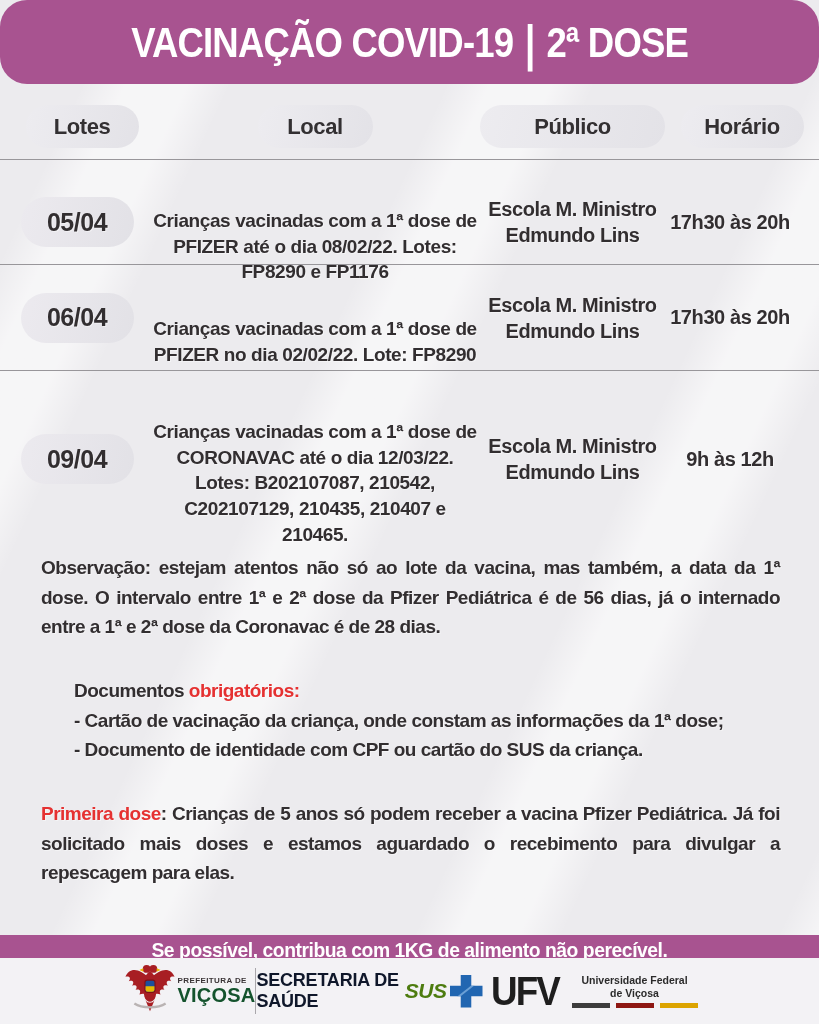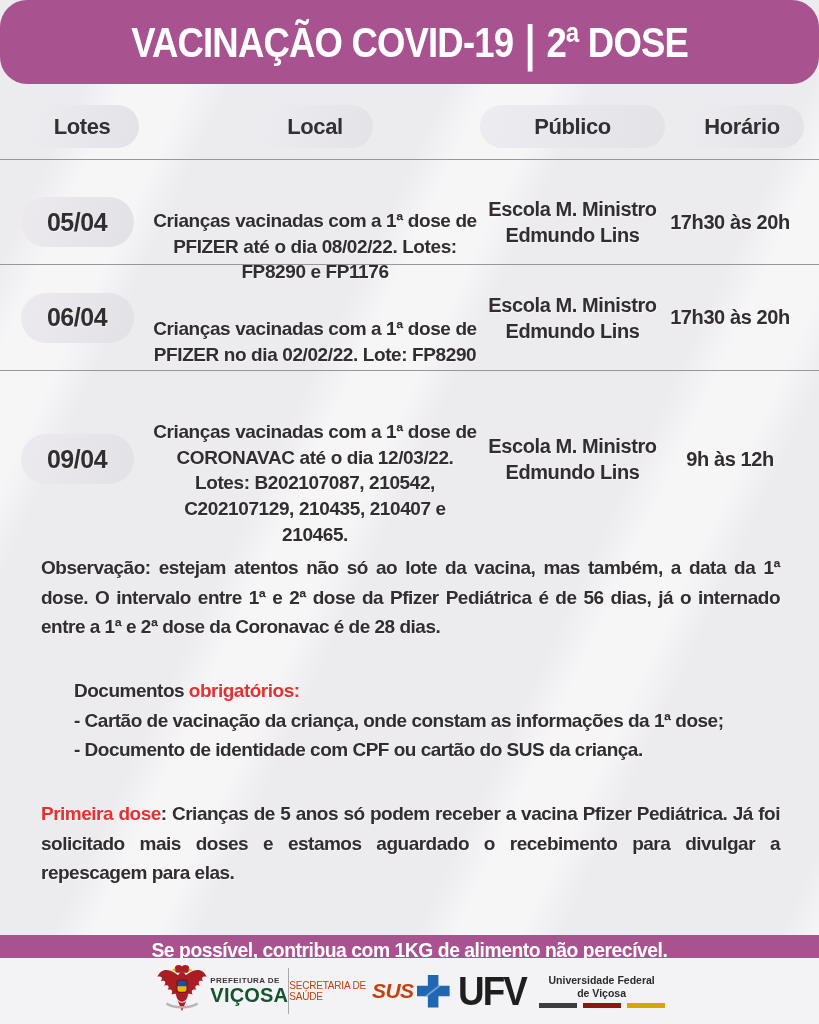--- a/index.html
+++ b/index.html
@@ -78,23 +78,23 @@
 
   
   .footer{
     position:absolute; top:958px; left:0; width:100%; height:66px; background:#f3f2f5;
     display:flex; align-items:center; justify-content:center; 
   }
   .pref-text{ line-height:1; }
   .pref-small{ font-size:8px; font-weight:bold; letter-spacing:.4px; color:#3a3436; }
   .pref-big{ font-size:20px; font-weight:bold; letter-spacing:.2px; color:#14532d; }
   .vdivider{ width:1px; height:46px; background:#a9a7ab; }
-  .secretaria{ font-size:10px; font-weight:normal; color:#c2410c; line-height:1.15; letter-spacing:-.2px; }
+  .secretaria{ font-size:18px; font-weight:bold; color:#0f172a; line-height:1.15; letter-spacing:-.2px; }
   .sus-wrap{ display:flex; align-items:center; gap:3px; margin-left:6px; }
-  .sus-text{ color:#c2410c; font-weight:bold; font-style:italic; font-size:21px; letter-spacing:-.5px; }
+  .sus-text{ color:#4d7c0f; font-weight:bold; font-style:italic; font-size:21px; letter-spacing:-.5px; }
   .sus-cross{ width:33px; height:33px; background:#2166b1; position:relative;
     clip-path:polygon(34% 0,66% 0,66% 34%,100% 34%,100% 66%,66% 66%,66% 100%,34% 100%,34% 66%,0 66%,0 34%,34% 34%); }
   .sus-cross::after{ content:''; position:absolute; left:-10%; top:47%; width:120%; height:2px;
     background:#6ba0d6; transform:rotate(-38deg); }
   .ufv-wrap{ display:flex; align-items:center; gap:7px; margin-left:8px; }
   .ufv-text{ font-size:40px; font-weight:bold; letter-spacing:-2px; color:#1e1e1e;
              transform:scaleX(.92); transform-origin:left center; }
   .ufv-sub{ text-align:center; }
   .ufv-subline{ font-size:10.5px; font-weight:bold; color:#2b2b2b; line-height:1.15; }
   .ufv-dashes{ display:flex; gap:6px; margin-top:4px; justify-content:center; }

